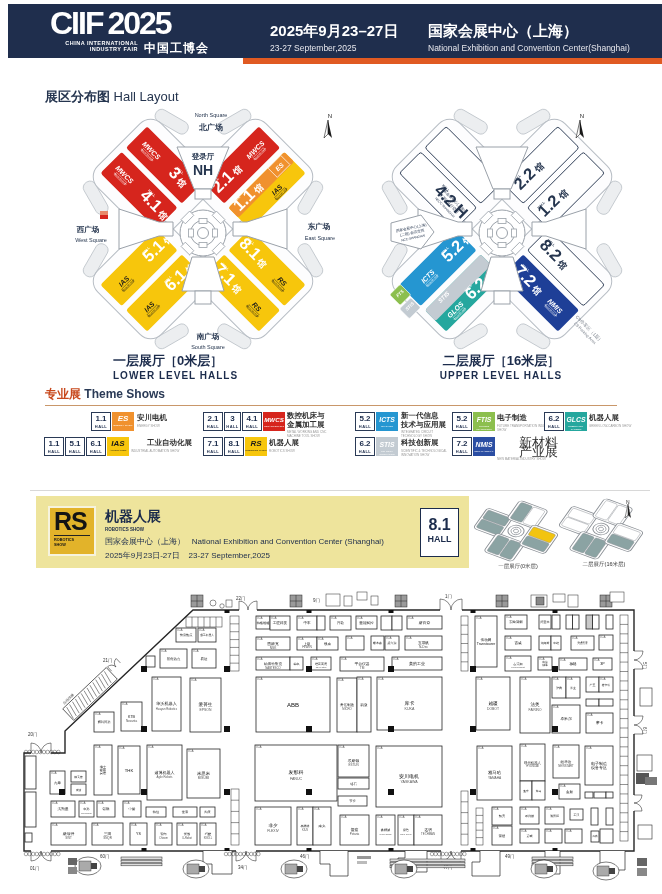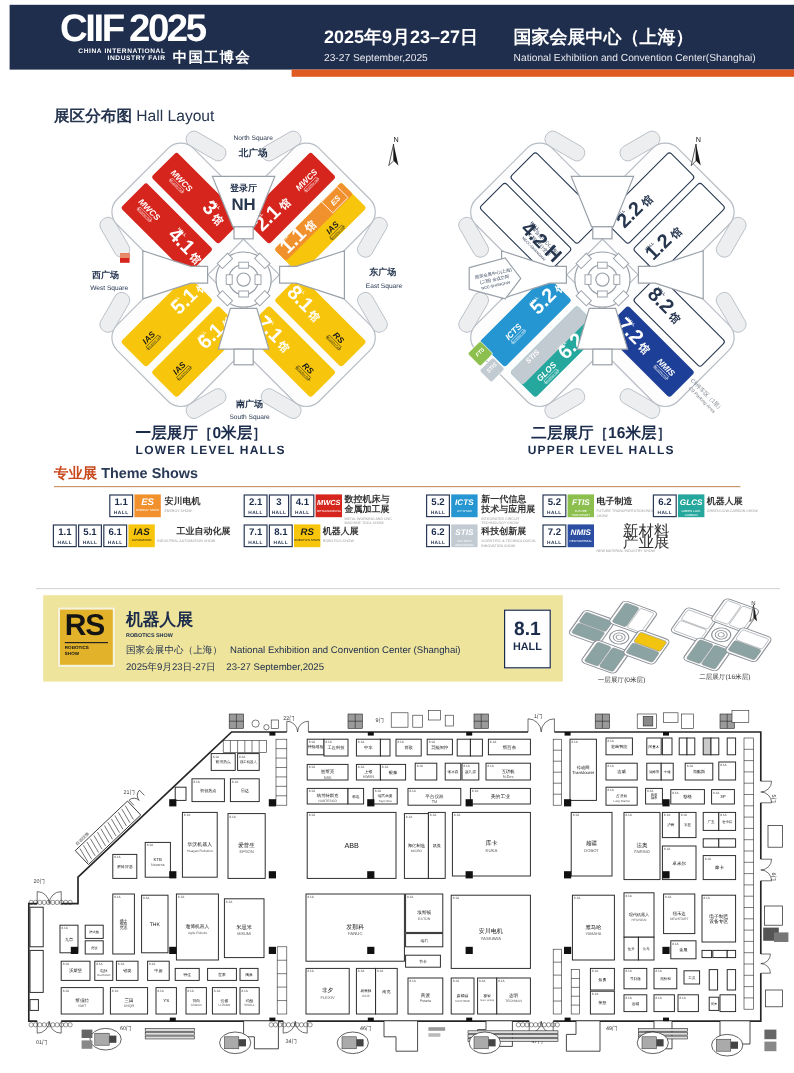--- a/index.html
+++ b/index.html
@@ -410,21 +410,21 @@
   </div>
 <div class="abs" style="left:242px;top:412px;width:20px;height:19px;background:#fff;border:1px solid #2a3a56;box-sizing:border-box;text-align:center;">
     <div style="font-size:8px;font-weight:bold;color:#1c2c4c;line-height:10px;margin-top:1px;">4.1</div>
     <div style="font-size:4px;font-weight:bold;color:#1c2c4c;letter-spacing:.4px;">HALL</div>
   </div>
 <div class="abs" style="left:263px;top:412px;width:22px;height:19px;background:#d6251d;text-align:center;overflow:hidden;">
     <div style="font-size:6.2px;font-weight:bold;font-style:italic;color:#fff;line-height:11px;margin-top:2px;">MWCS</div>
     <div style="font-size:2.5px;color:#fff;">METALWORKING</div>
   </div>
 <div class="abs" style="left:287px;top:412px;width:60px;">
-    <div style="font-size:7.5px;font-weight:bold;color:#333;line-height:8.5px;">数控机床与<br>金属加工展</div>
+    <div style="font-size:7.5px;font-weight:bold;color:#333;line-height:8.5px;font-family:Liberation Mono, monospace;">数控机床与<br>金属加工展</div>
     <div style="font-size:3px;color:#999;margin-top:1px;">METAL WORKING AND CNC<br>MACHINE TOOL SHOW</div>
   </div>
 
 <div class="abs" style="left:44px;top:437px;width:20px;height:19px;background:#fff;border:1px solid #2a3a56;box-sizing:border-box;text-align:center;">
     <div style="font-size:8px;font-weight:bold;color:#1c2c4c;line-height:10px;margin-top:1px;">1.1</div>
     <div style="font-size:4px;font-weight:bold;color:#1c2c4c;letter-spacing:.4px;">HALL</div>
   </div>
 <div class="abs" style="left:65px;top:437px;width:20px;height:19px;background:#fff;border:1px solid #2a3a56;box-sizing:border-box;text-align:center;">
     <div style="font-size:8px;font-weight:bold;color:#1c2c4c;line-height:10px;margin-top:1px;">5.1</div>
     <div style="font-size:4px;font-weight:bold;color:#1c2c4c;letter-spacing:.4px;">HALL</div>

